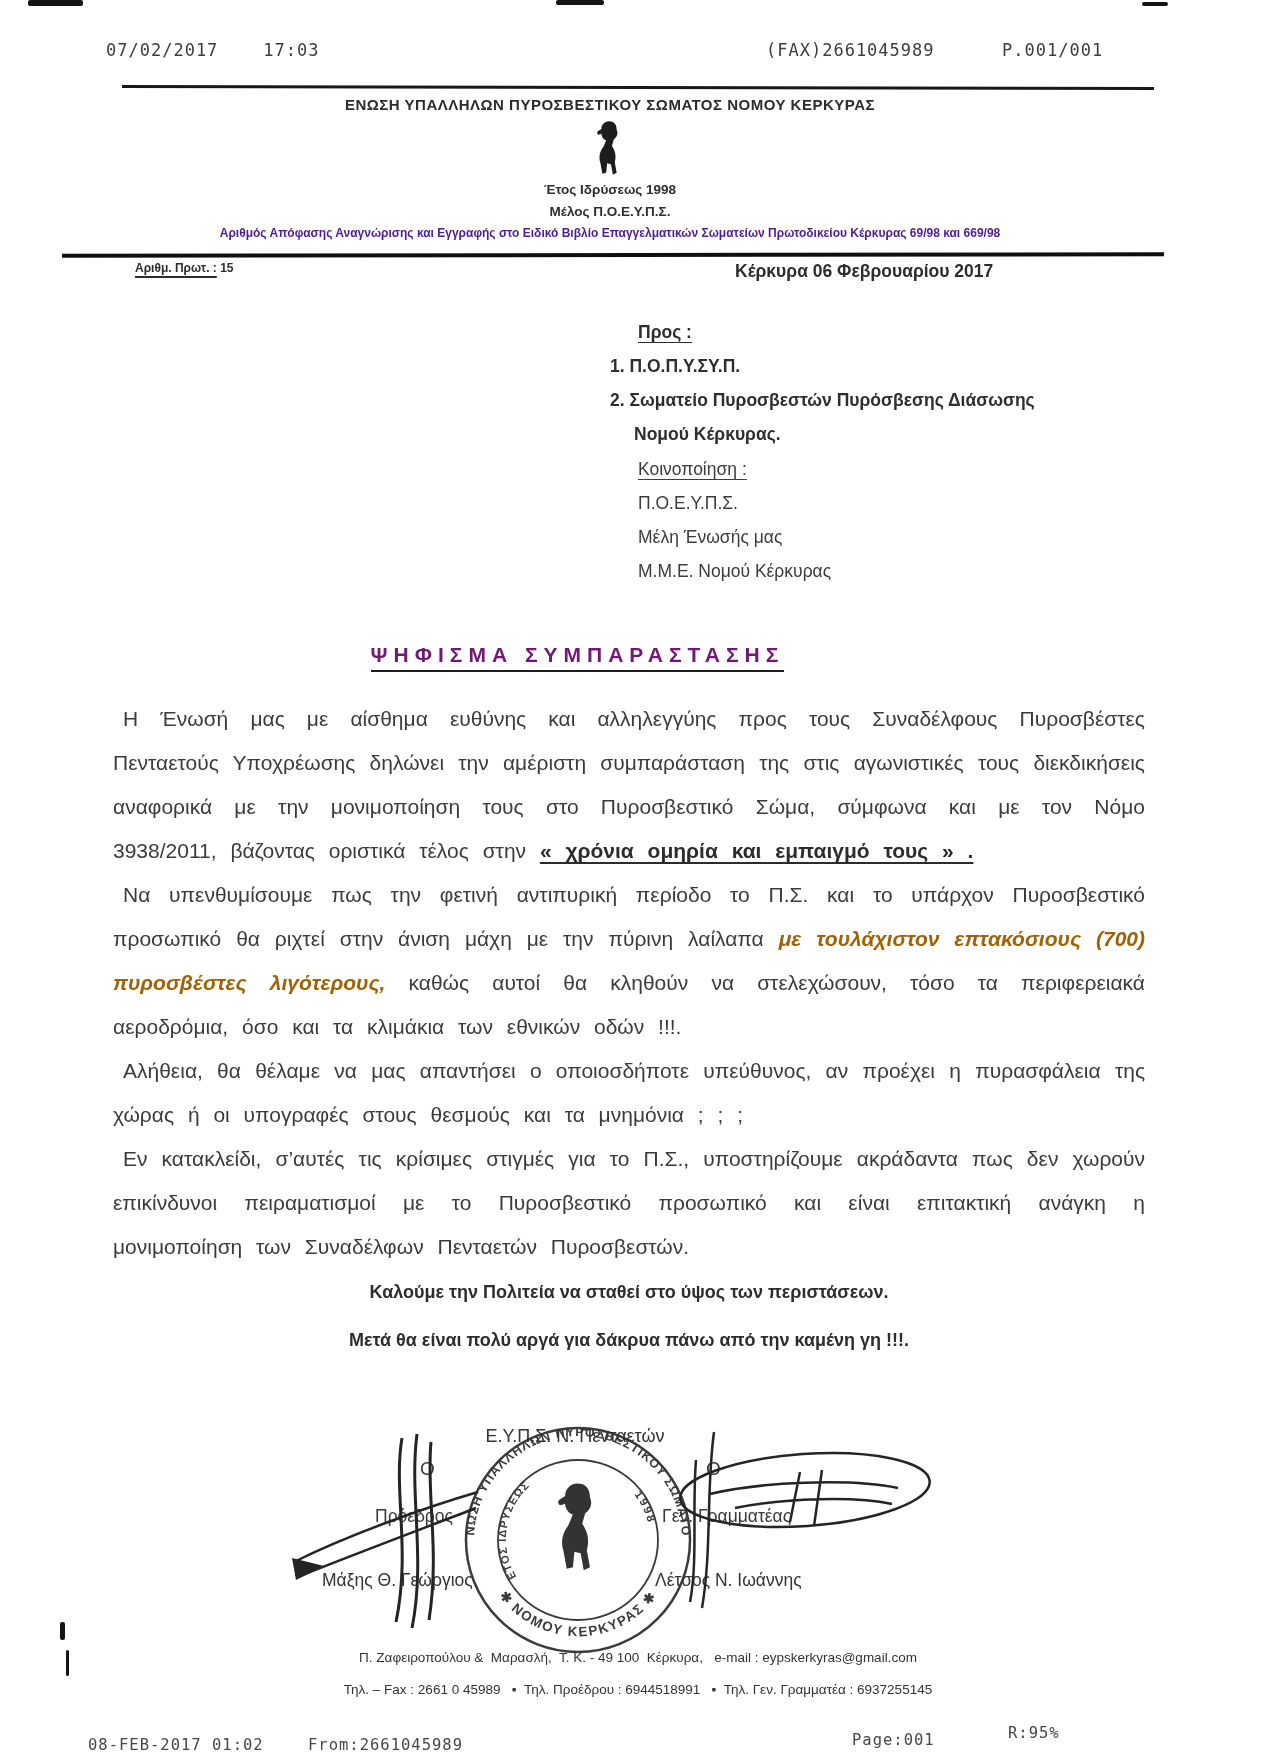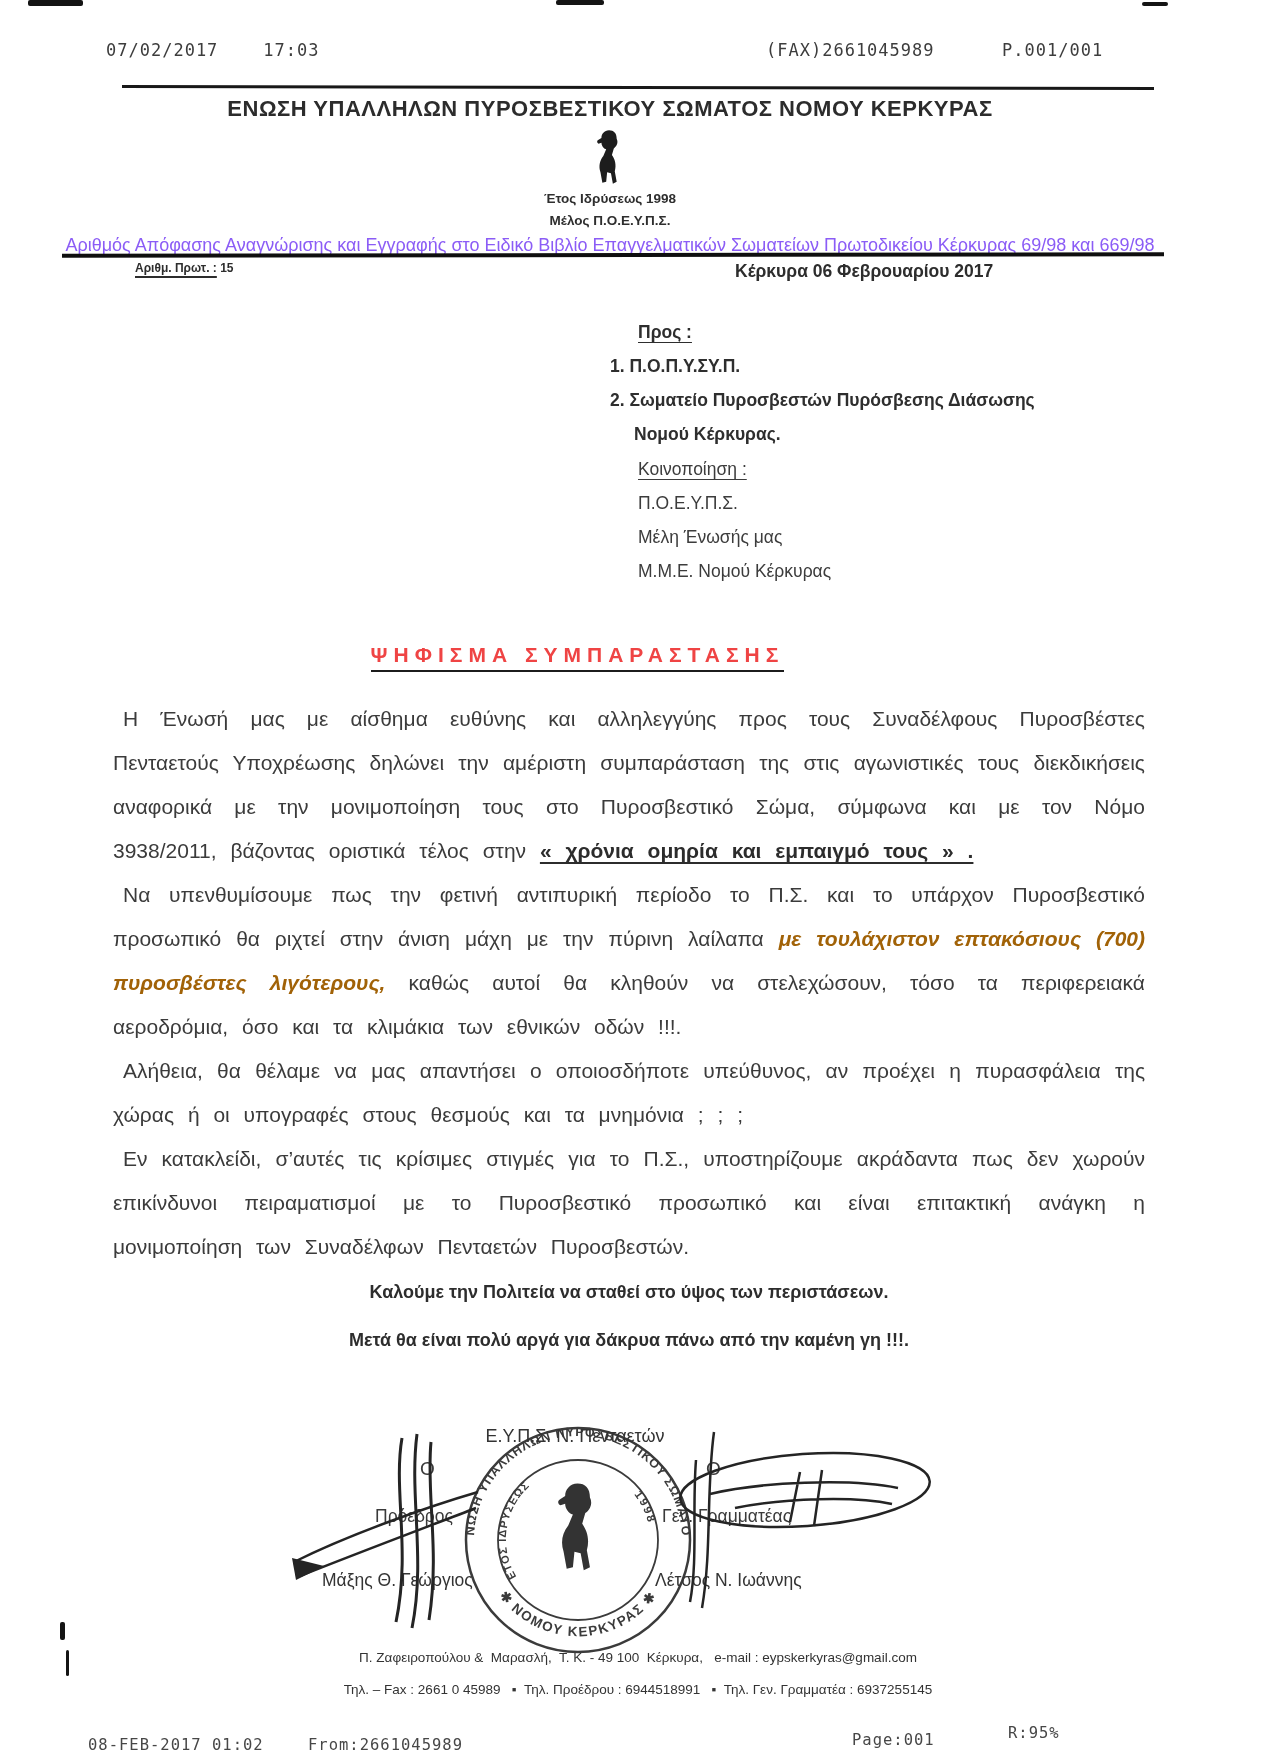--- a/index.html
+++ b/index.html
@@ -9,37 +9,37 @@
   .smudge{position:absolute;background:#141414;border-radius:2px;}
   
   .fx{position:absolute;font-family:"DejaVu Sans Mono",monospace;font-size:17px;color:#3d3d3d;
       letter-spacing:1px;white-space:pre;}
   .fx-small{font-size:15.5px;color:#474747;}
   
   .rule1{position:absolute;top:86px;left:122px;width:1032px;height:3px;background:#181818;transform:rotate(.12deg);}
   .rule2{position:absolute;top:253px;left:62px;width:1102px;height:4px;background:#0f0f0f;transform:rotate(-.08deg);}
   
   .letterhead{position:absolute;top:96px;left:60px;width:1100px;text-align:center;}
-  .org-name{font-size:22px;font-weight:bold;color:#2c2c2c;letter-spacing:.5px;}
+  .org-name{font-size:15px;font-weight:bold;color:#2c2c2c;letter-spacing:.5px;}
   .emblem{display:block;margin:7px auto 3px auto;}
   .founding,.member{font-size:13.5px;font-weight:bold;color:#2e2e2e;line-height:22px;}
-  .registration{font-size:18px;color:#8b5cf6;margin-top:3px;}
+  .registration{font-size:12px;color:#4c1d95;margin-top:3px;font-weight:bold;}
   
   .ref-left{position:absolute;top:261px;left:135px;font-size:12px;font-weight:bold;color:#2d2d2d;}
   .ref-date{position:absolute;top:261px;left:735px;font-size:17.5px;font-weight:bold;color:#2d2d2d;}
   .u{text-decoration:underline;text-underline-offset:4px;text-decoration-thickness:1.5px;}
   
   .to-block{position:absolute;top:315px;left:610px;font-size:17.5px;line-height:34px;color:#2e2e2e;font-weight:bold;}
   .to-label{margin-left:28px;text-decoration:underline;text-underline-offset:4px;}
   .indent{margin-left:24px;}
   .cc-block{position:absolute;top:452px;left:638px;font-size:17.5px;line-height:34px;color:#3c3c3c;}
   .cc-label{text-decoration:underline;text-underline-offset:4px;}
   
   .doc-title{position:absolute;top:643px;left:0;width:1155px;text-align:center;}
-  .doc-title span{font-size:21px;font-weight:bold;letter-spacing:6px;color:#ef4444;
+  .doc-title span{font-size:21px;font-weight:bold;letter-spacing:6px;color:#701a75;
                   border-bottom:2.5px solid #1c1c1c;padding-bottom:4px;}
   
   .body-text{position:absolute;top:697px;left:113px;width:1032px;font-size:21px;line-height:44px;
              text-align:justify;color:#3b3b3b;word-spacing:8px;}
   .bp{margin:0;text-indent:10px;}
   .em-b{font-weight:bold;color:#2c2c2c;text-decoration:underline;text-underline-offset:4px;}
   .em-i{font-style:italic;font-weight:bold;color:#a16207;text-underline-offset:4px;}
   .calls{position:absolute;top:1268px;left:113px;width:1032px;text-align:center;font-size:18px;
          font-weight:bold;line-height:48px;color:#2d2d2d;}
   

